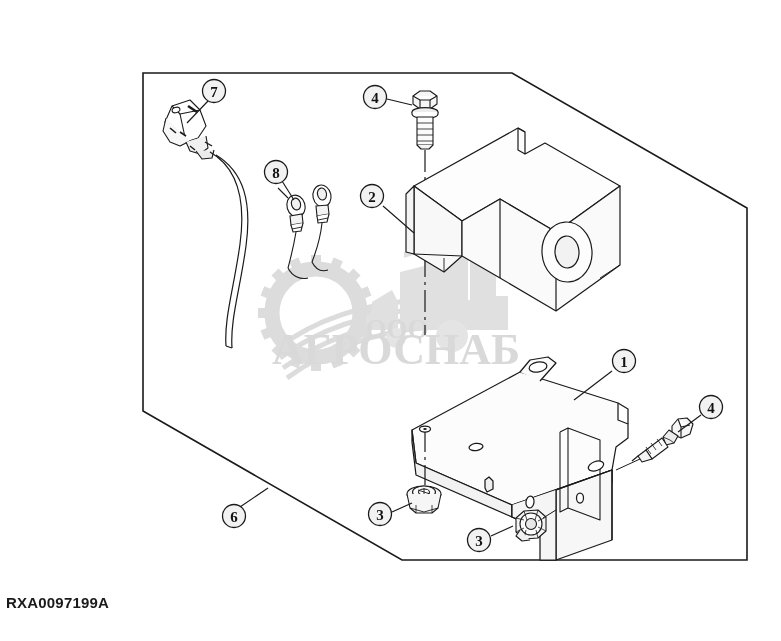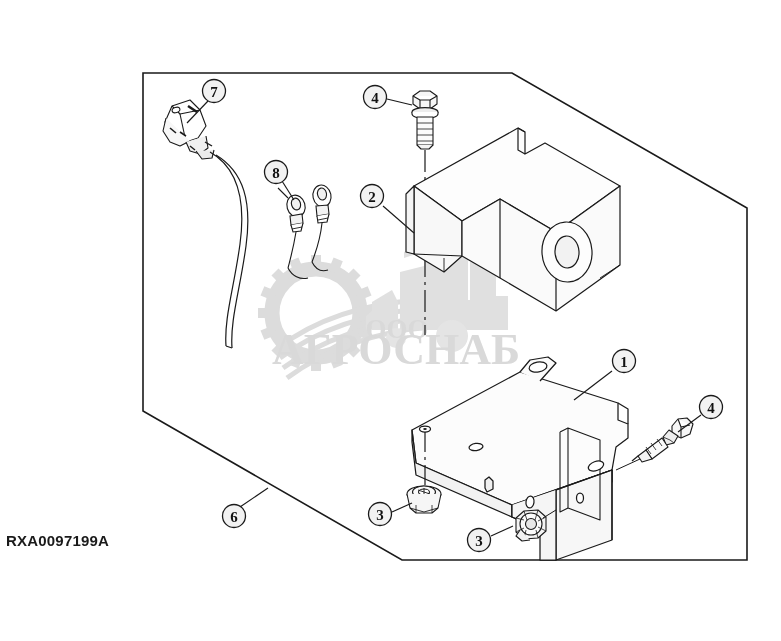--- a/index.html
+++ b/index.html
@@ -25,21 +25,21 @@
   #diagram-svg {
     position: absolute;
     left: 0; top: 0;
     width: 781px;
     height: 641px;
     display: block;
   }
   .part-number-label {
     position: absolute;
     left: 6px;
-    top: 532px;
+    top: 594px;
     font-family: "Liberation Sans", sans-serif;
     font-size: 15px;
     font-weight: bold;
     letter-spacing: 0.2px;
     color: #1a1a1a;
     white-space: nowrap;
   }
   text { user-select: none; }
   .callout-num {
     font-family: "Liberation Serif", serif;

